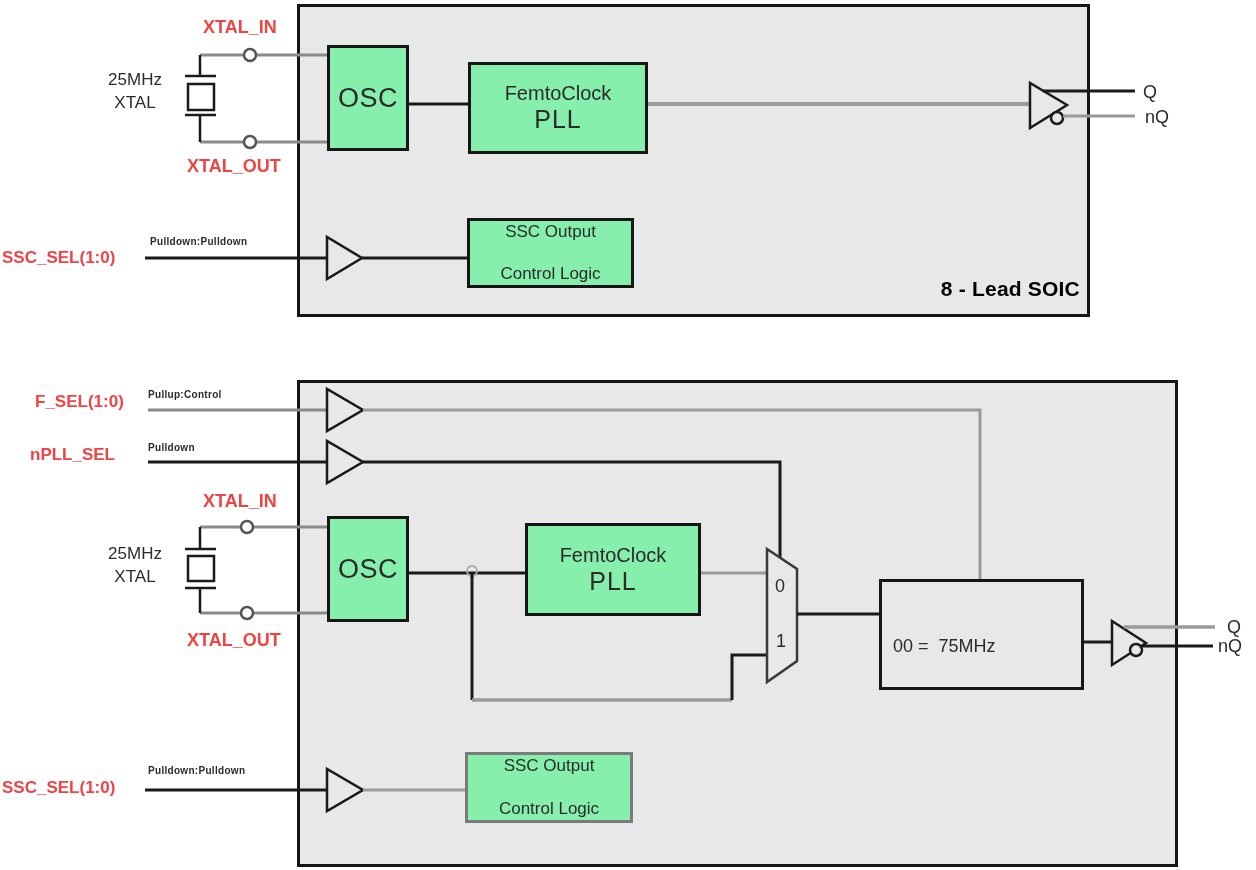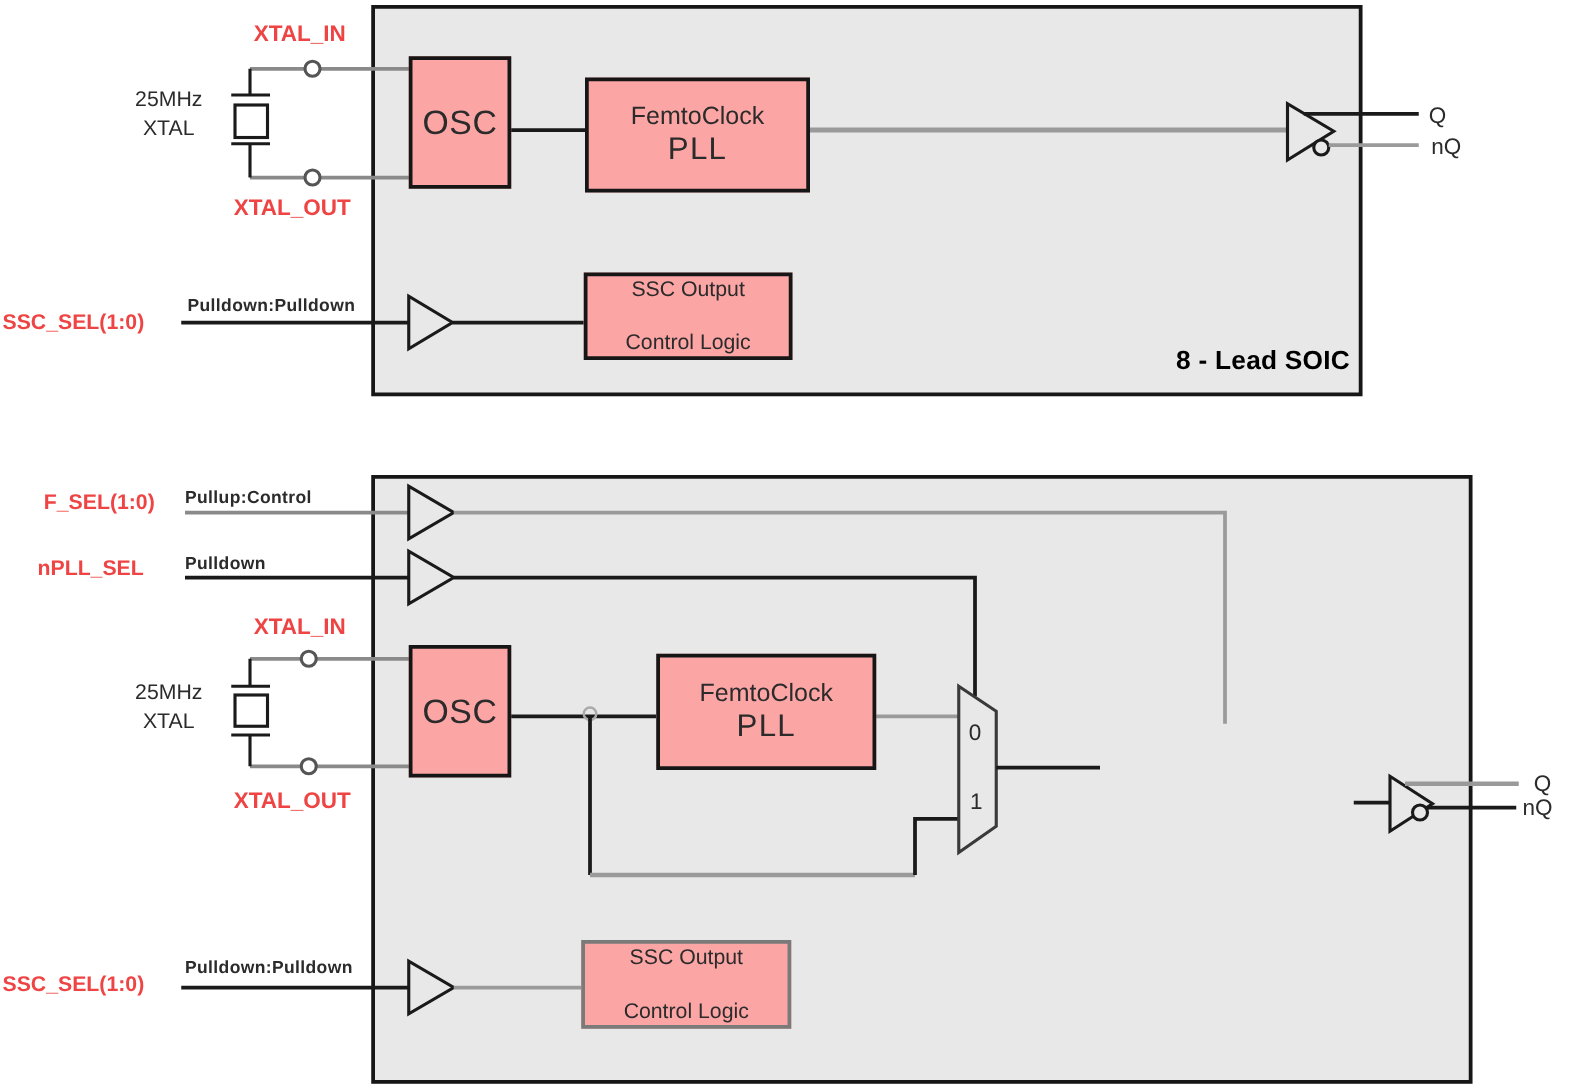--- a/index.html
+++ b/index.html
@@ -8,26 +8,26 @@
     font-family:"Liberation Sans","DejaVu Sans",sans-serif; color:#2b2b2b;
     overflow:hidden;
   }
   .chip {
     position:absolute; background:#e8e8e8; border:3px solid #161616;
     box-sizing:border-box;
   }
   svg.wires { position:absolute; left:0; top:0; z-index:2; }
   .chip { z-index:1; }
   .block {
-    position:absolute; z-index:3; background:#fca5a5; border:3px solid #161616;
+    position:absolute; z-index:3; background:#86efac; border:3px solid #161616;
     box-sizing:border-box; display:flex; flex-direction:column;
     align-items:center; justify-content:center; text-align:center;
   }
   .lbl { position:absolute; z-index:4; font-size:17px; white-space:nowrap; color:#ef4444;font-weight:bold; }
-  .pull { position:absolute; z-index:4; font-size:14px; font-weight:bold; letter-spacing:0.3px; white-space:nowrap; color:#2b2b2b; }
+  .pull { position:absolute; z-index:4; font-size:10px; font-weight:bold; letter-spacing:0.3px; white-space:nowrap; color:#2b2b2b; }
   .pkg { position:absolute; z-index:4; font-size:21px; font-weight:bold; color:#000000; letter-spacing:0.2px; }
   .xtalval { position:absolute; z-index:4; width:80px; text-align:center; font-size:17px; line-height:23px; }
   .osc-box { font-size:27px; letter-spacing:0.5px; }
   .pll-box .l1 { font-size:20px; }
   .pll-box .l2 { font-size:25px; letter-spacing:1px; }
   .ssc-box { font-size:17px; line-height:22px;justify-content:space-between; }
   .freq-box {
     position:absolute; z-index:3; background:#e8e8e8; border:3px solid #161616;
     box-sizing:border-box; font-size:18px; line-height:23px; white-space:pre;
     padding:7px 0 0 11px; overflow:hidden;
@@ -132,20 +132,26 @@
   <div class="qlbl" style="left:1145px; top:107px;">nQ</div>
   <div class="pkg" style="left:820px; top:277px; width:260px; text-align:right;">8 - Lead SOIC</div>
 
   <div class="block osc-box" style="left:327px; top:516px; width:82px; height:106px;">
     <span>OSC</span>
   </div>
   <div class="block pll-box" style="left:525px; top:523px; width:176px; height:93px;">
     <span class="l1">FemtoClock</span>
     <span class="l2">PLL</span>
   </div>
+  <div class="freq-box" style="left:879px; top:579px; width:205px; height:111px;">
+    <div>00 =  75MHz</div>
+    
+    
+    
+  </div>
   <div class="block ssc-box" style="left:465px; top:752px; width:168px; height:71px; border-color:#7a7a7a;">
     <span>SSC Output</span>
     <span>Control Logic</span>
   </div>
 
   <div class="lbl" style="left:35px; top:392px;">F_SEL(1:0)</div>
   <div class="pull" style="left:148px; top:389px;">Pullup:Control</div>
   <div class="lbl" style="left:30px; top:445px;">nPLL_SEL</div>
   <div class="pull" style="left:148px; top:442px;">Pulldown</div>
   <div class="lbl" style="left:203px; top:491px; font-size:18px;">XTAL_IN</div>

